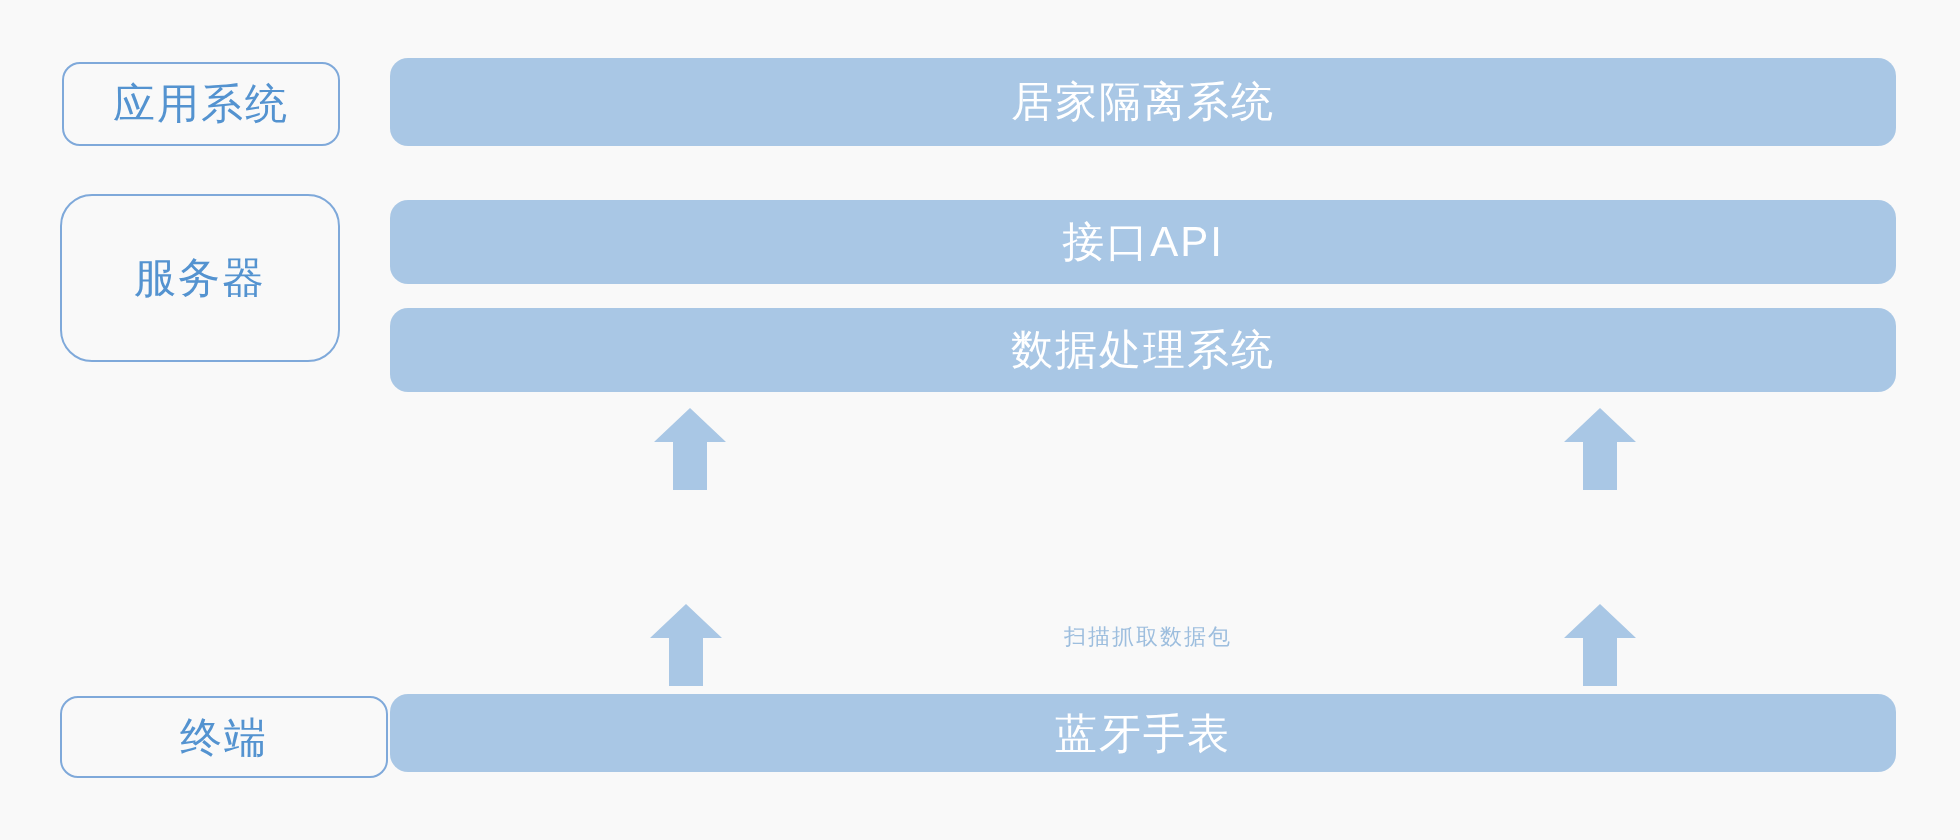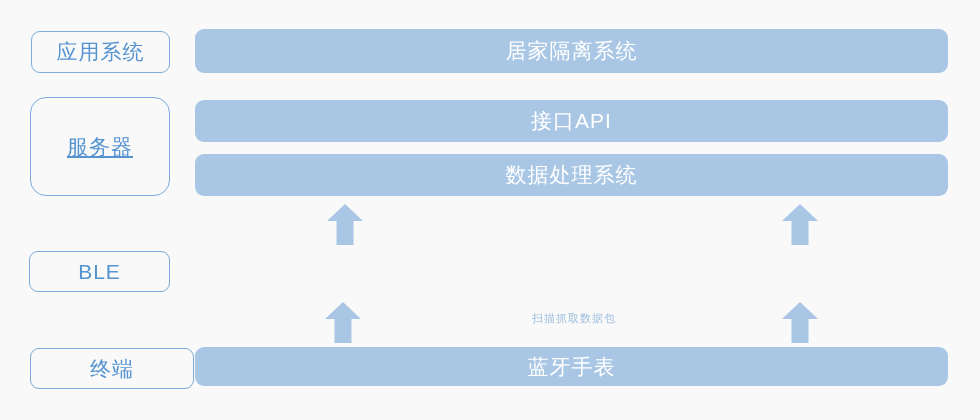--- a/index.html
+++ b/index.html
@@ -25,21 +25,21 @@
   .label-box {
     position: absolute;
     border: 1px solid var(--box-border);
     color: var(--box-text);
     background: transparent;
     display: flex; align-items: center; justify-content: center;
     font-size: 21px;
     letter-spacing: 1px;
   }
   .box-app      { left: 31px; top: 31px;  width: 139px; height: 42px;  border-radius: 9px; }
-  .box-server   { left: 30px; top: 97px;  width: 140px; height: 99px; border-radius: 16px; text-decoration: underline; }
+  .box-server   { left: 30px; top: 97px;  width: 140px; height: 84px; border-radius: 16px; }
   .box-ble      { left: 29px; top: 251px; width: 141px; height: 41px;  border-radius: 9px; }
   .box-terminal { left: 30px; top: 348px; width: 164px; height: 41px;  border-radius: 9px; }
   .bar {
     position: absolute;
     left: 195px; width: 753px;
     background: var(--bar-fill);
     color: var(--bar-text);
     border-radius: 9px;
     display: flex; align-items: center; justify-content: center;
     font-size: 21px;
@@ -70,21 +70,20 @@
 </style>
 </head>
 <body>
 
 <div class="canvas">
 
   <div class="label-box box-app">应用系统</div>
 
   <div class="label-box box-server">服务器</div>
 
-  <div class="label-box box-ble">BLE</div>
 
   <div class="label-box box-terminal">终端</div>
 
   <div class="bar bar-2">接口API</div>
 
   <div class="bar bar-1">居家隔离系统</div>
 
   <div class="bar bar-3">数据处理系统</div>
 
 

